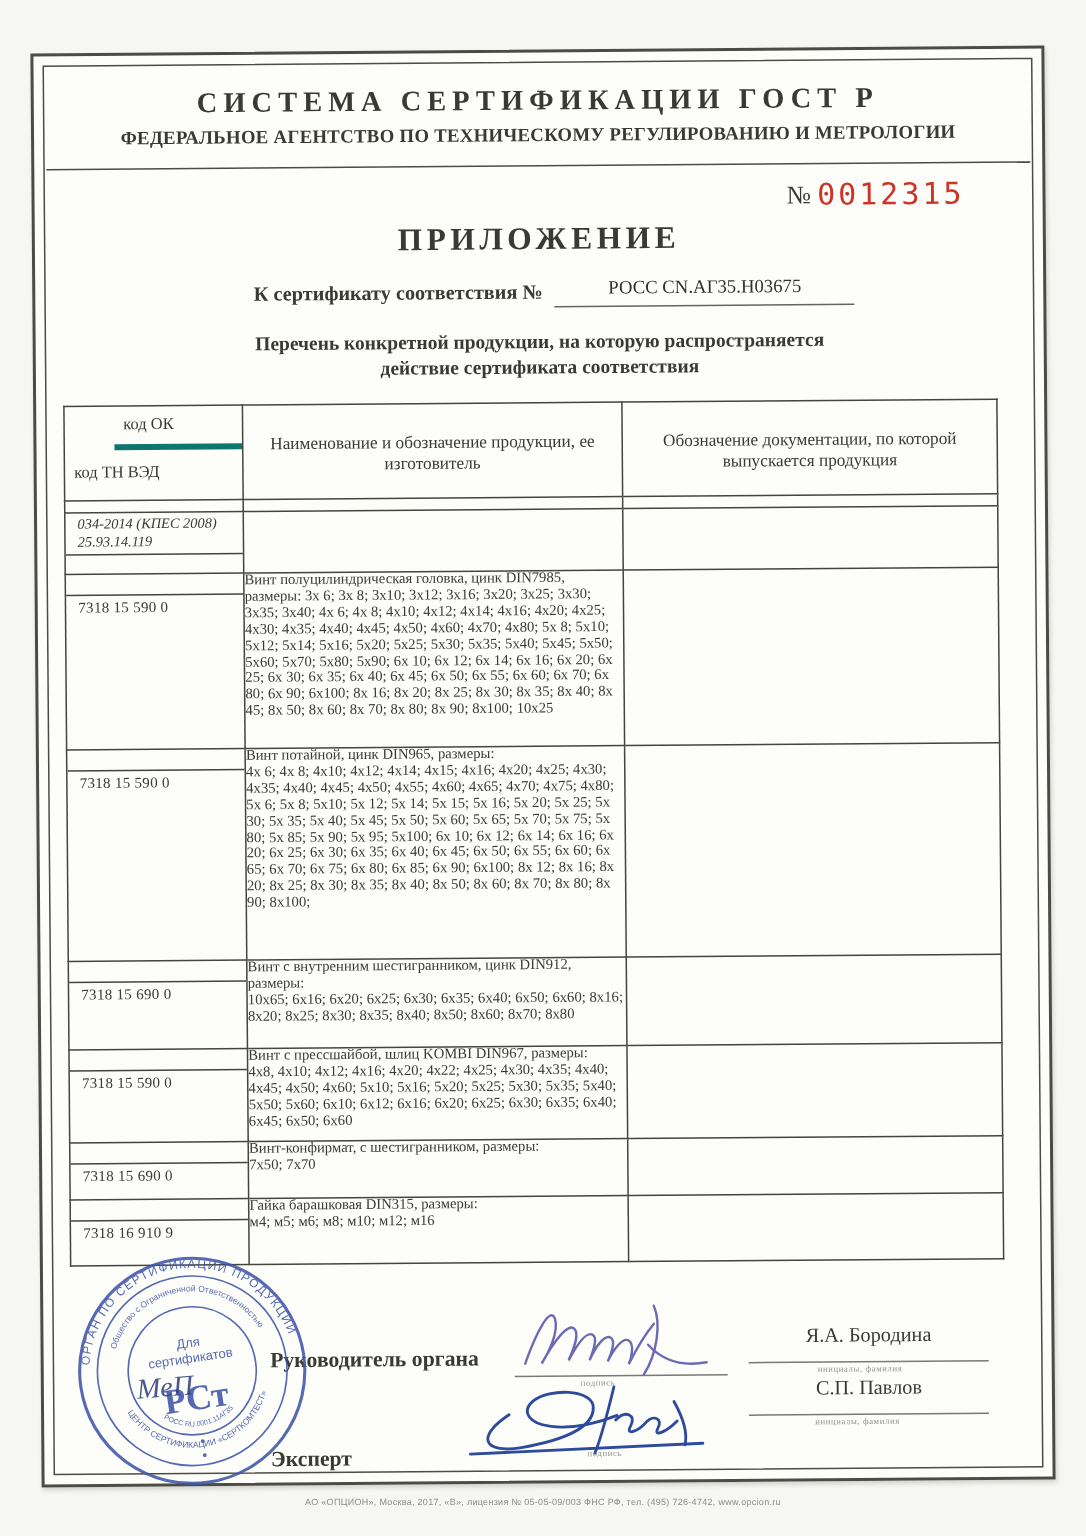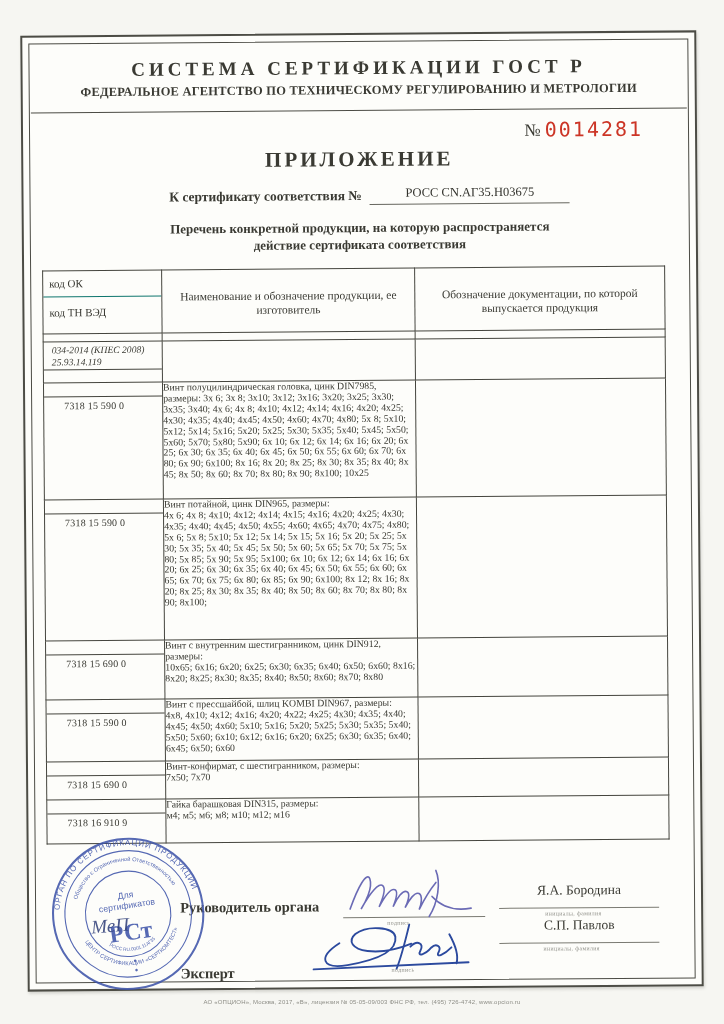--- a/index.html
+++ b/index.html
@@ -68,25 +68,25 @@
   .prod-table td{
     border:1px solid #45453e;vertical-align:top;padding:0;
     font-size:9.8px;line-height:10.9px;color:#3a3a33;
   }
   td.c1{width:118px;}
   td.c2{width:252px;}
   td.c3{width:249px;}
   tr.thead td{height:62px;font-size:11.5px;line-height:14px;}
   .th-center{display:flex;height:100%;align-items:center;justify-content:center;
     text-align:center;padding:2px 14px;}
-  .th-c1-top{padding:5px 0 6px 6px;border-bottom:1px solid #0f766e;font-size:11px;}
+  .th-c1-top{padding:5px 0 6px 6px;border-bottom:4px solid #0f766e;font-size:11px;margin-left:33px;}
   .th-c1-bot{padding:8px 0 0 6px;font-size:11px;}
   tr.spacer td{height:7px;border-top:1px solid #45453e;border-bottom:1px solid #45453e;}
   .code-strip{height:13px;border-bottom:1px solid #45453e;}
-  .code-text{padding:4px 0 0 20px;font-size:10px;letter-spacing:0.2px;}
+  .code-text{padding:4px 0 0 8px;font-size:10px;letter-spacing:0.2px;}
   .ok-code{padding:2px 0 2px 8px;border-bottom:1px solid #45453e;font-size:9.6px;line-height:11.5px;}
   .cell-name{white-space:pre-line;padding:1px 4px 2px 5px;}
   tr.r0 td{height:40px;} tr.r1 td{height:116px;} tr.r2 td{height:140px;}
   tr.r3 td{height:58px;}  tr.r4 td{height:61px;}  tr.r5 td{height:37px;}
   tr.r6 td{height:43px;}
   
   .sig-label{position:absolute;font-size:14.5px;font-weight:bold;color:#3a3a33;white-space:nowrap;}
   .sig-line{position:absolute;border-top:1px solid #7a7a72;}
   .tiny-label{position:absolute;font-size:5.8px;letter-spacing:.4px;color:#8f8f88;white-space:nowrap;}
   .person-name{position:absolute;font-size:13.5px;color:#3a3a33;white-space:nowrap;text-align:center;}
@@ -109,21 +109,21 @@
 <div class="page">
   <div class="inner-border"></div>
 
   <div class="head-band">
     <div class="head-line1">СИСТЕМА СЕРТИФИКАЦИИ ГОСТ Р</div>
     <div class="head-line2">ФЕДЕРАЛЬНОЕ АГЕНТСТВО ПО ТЕХНИЧЕСКОМУ РЕГУЛИРОВАНИЮ И МЕТРОЛОГИИ</div>
   </div>
 
   <div class="doc-number">
     <span class="no-sign">№</span>
-    <span class="no-value">0014281</span>
+    <span class="no-value">0012315</span>
   </div>
 
   <div class="main-title">ПРИЛОЖЕНИЕ</div>
 
   <div class="cert-row">
     <span class="cert-label">К сертификату соответствия №</span><span class="cert-no"><span>РОСС CN.АГ35.Н03675</span></span>
   </div>
 
   <div class="subtitle">
     <div>Перечень конкретной продукции,  на которую распространяется</div>

